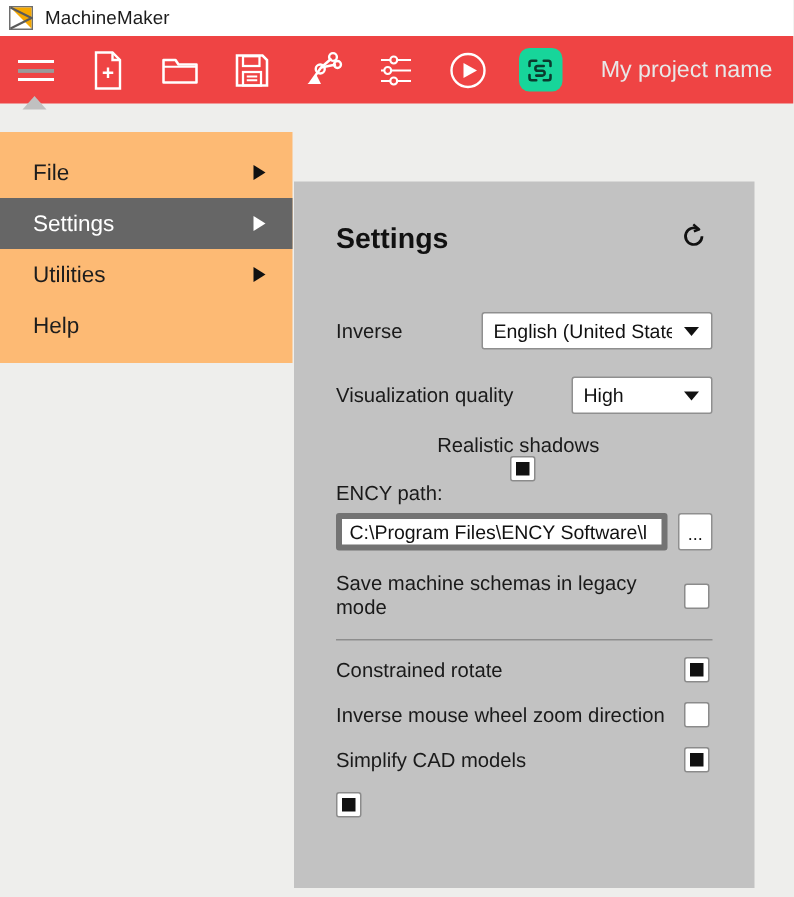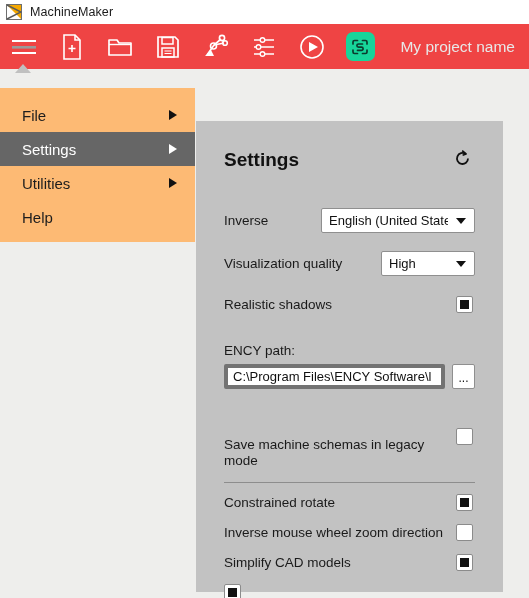--- a/index.html
+++ b/index.html
@@ -181,21 +181,21 @@
     margin-right: 2px;
   }
   .chk .fill {
     width: 9px; height: 9px;
     background: #111111;
     display: none;
   }
   .chk.checked .fill { display: block; }
 
   #path-label {
-    margin-top: 24px;
+    margin-top: 0;
     font-size: 13.5px;
     color: #1a1a1a;
   }
   #path-row {
     display: flex;
     align-items: center;
     margin-top: 6px;
     gap: 7px;
   }
   #path-input {
@@ -228,21 +228,20 @@
     display: flex;
     align-items: center;
     margin-top: 14px;
   }
   #legacy-row .lbl {
     flex: 1 1 auto;
     font-size: 13.5px;
     line-height: 16px;
     padding-right: 12px;
     color: #1a1a1a;
-    margin-top: 34px;
   }
   .divider {
     height: 1px;
     background: #8d8d8d;
     margin: 13px 0 4px 0;
   }
   .rows-group .row { min-height: 30px; }
 </style>
 </head>
 <body>
@@ -400,21 +399,21 @@
   <div class="row select-row" style="margin-top:13px;">
     <span class="lbl">Visualization quality</span>
     <span class="combo-wrap">
       <select id="quality-select" class="combo">
         <option>High</option>
       </select>
       <span class="caret"></span>
     </span>
   </div>
 
-  <div class="row" style="margin-top:11px;">
+  <div class="row" style="margin-top:11px;flex-direction:column;">
     <span class="lbl">Realistic shadows</span>
     <span class="chk checked">
       <span class="fill"></span>
     </span>
   </div>
 
   <div id="path-label">ENCY path:</div>
   <div id="path-row">
     <input id="path-input" type="text" value="C:\Program Files\ENCY Software\l" style="">
     <button id="path-browse">...</button>

